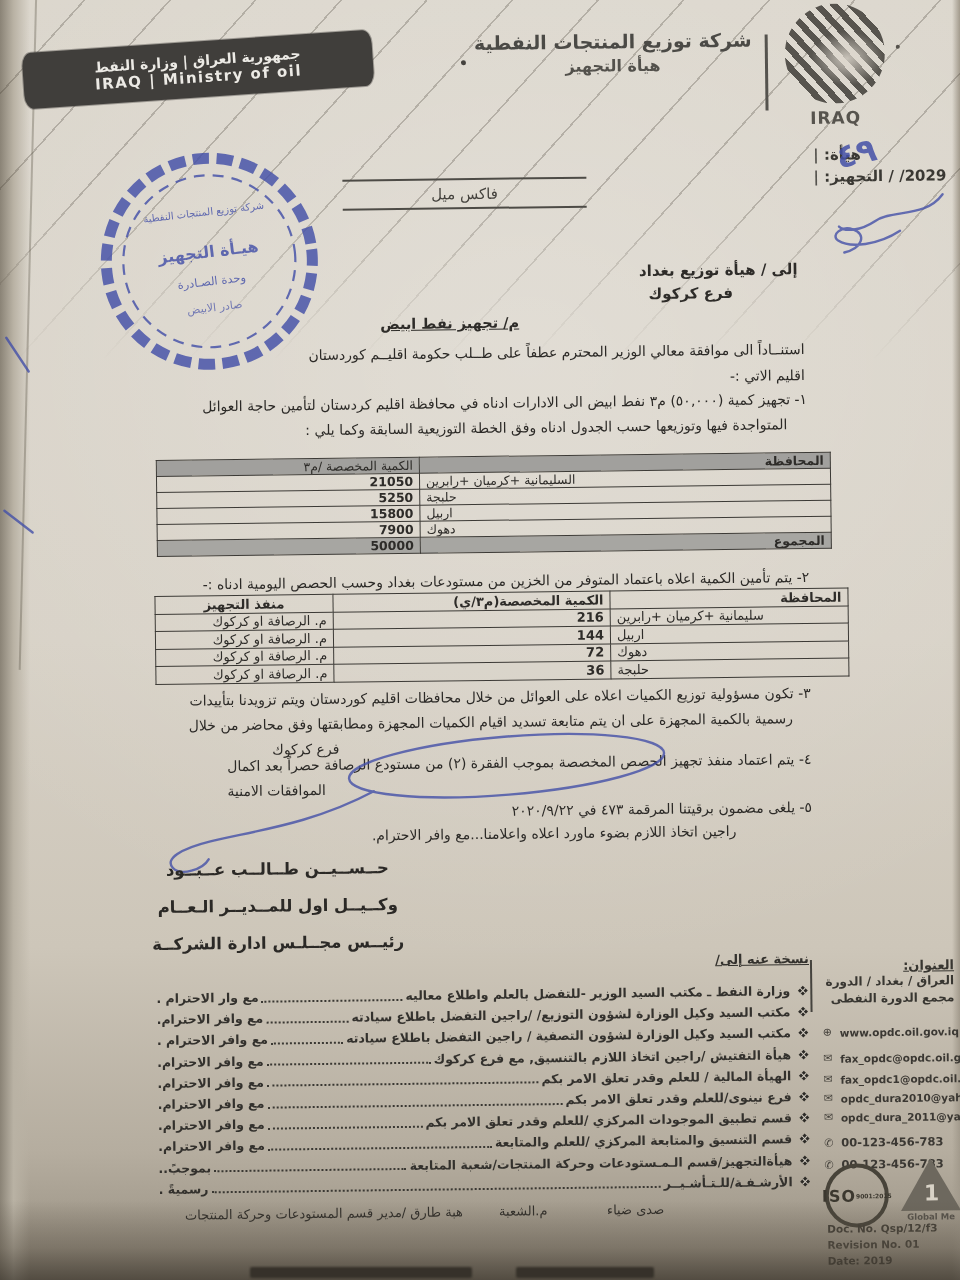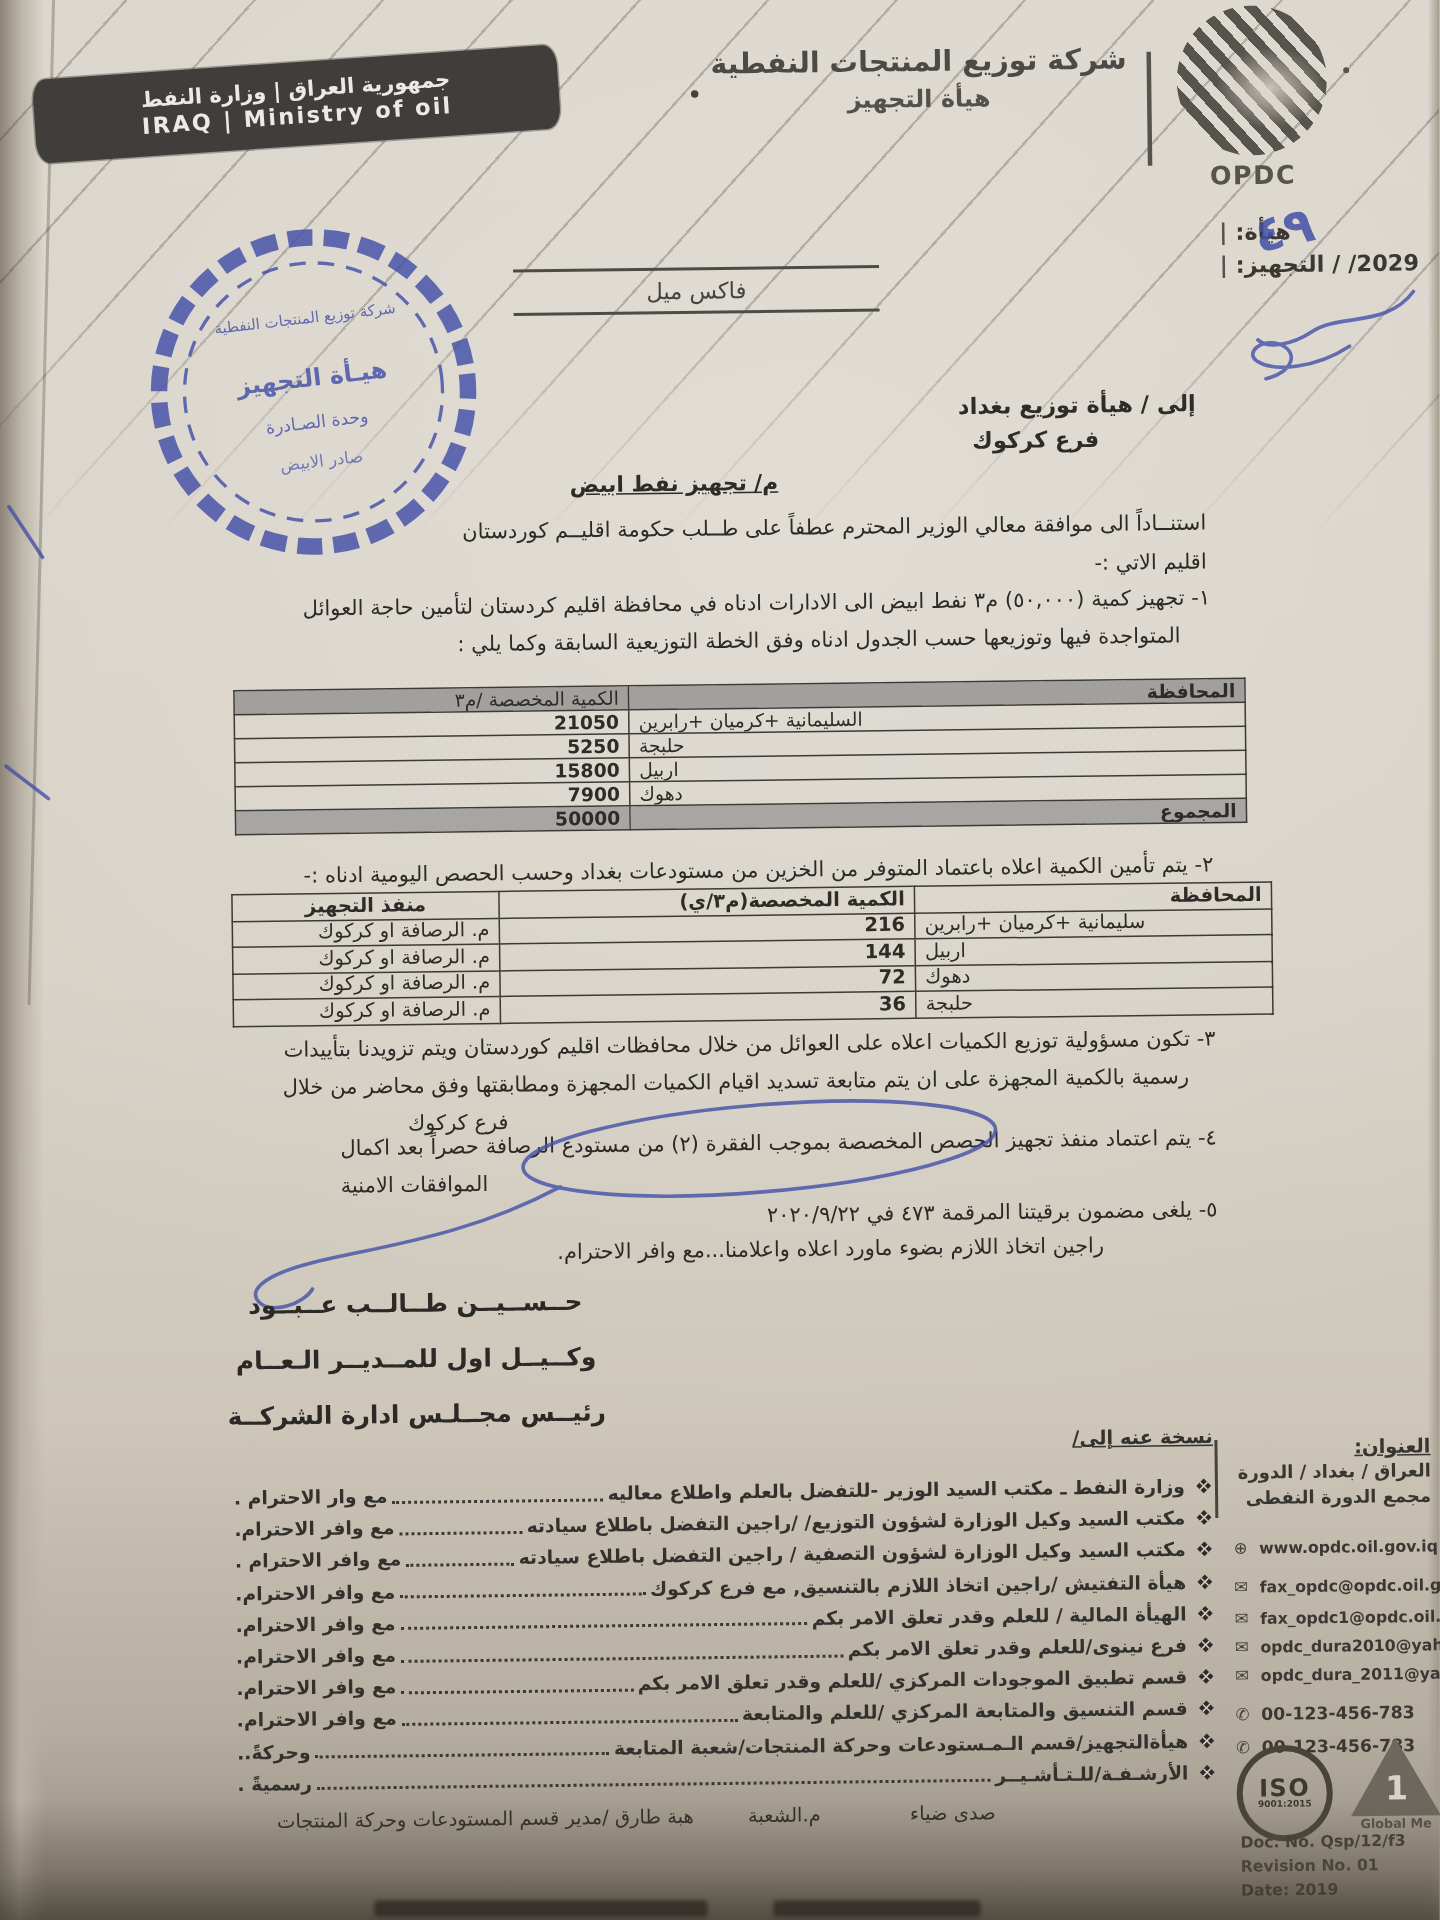--- a/index.html
+++ b/index.html
@@ -104,21 +104,21 @@
   .addr-vline{left:806px;top:964px;width:2px;height:52px;background:#45433e;}
   .addr{right:10px;top:963px;text-align:right;color:#383631;}
   .addr .lbl{font-size:13px;font-weight:bold;text-decoration:underline;}
   .addr .ln{font-size:12px;font-weight:bold;line-height:17px;}
   .side{left:818px;direction:ltr;text-align:left;color:#3b3833;display:flex;align-items:center;gap:5px;white-space:nowrap;}
   .side .ic{font-size:11px;flex:0 0 12px;color:#45423c;}
   .side .tx{font-size:10.5px;font-weight:bold;}
   .web{top:1030px;} .em1{top:1056px;} .em2{top:1077px;} .em3{top:1096px;} .em4{top:1115px;}
   .ph1{top:1140px;} .ph2{top:1162px;}
   .iso{left:818px;top:1168px;width:56px;height:56px;border:4px solid #474339;border-radius:50%;
-    display:flex;flex-direction:column;align-items:center;justify-content:center;color:#3c382f;direction:ltr;}
+    display:flex;flex-direction:row;align-items:center;justify-content:center;color:#3c382f;direction:ltr;}
   .iso .big{font-size:16px;font-weight:bold;letter-spacing:1px;line-height:15px;}
   .iso .sm{font-size:6px;font-weight:bold;}
   .tri-wrap{left:890px;top:1164px;width:68px;direction:ltr;text-align:center;}
   .tri{width:0;height:0;border-left:30px solid transparent;border-right:30px solid transparent;
     border-bottom:52px solid #6d685e;margin:0 auto;position:relative;}
   .tri .one{position:absolute;left:-7px;top:22px;color:#d8d2c6;font-size:22px;font-weight:bold;}
   .tri-cap{font-size:8.5px;font-weight:bold;color:#55514a;margin-top:1px;}
   .docmeta{left:820px;direction:ltr;text-align:left;font-size:10.5px;font-weight:bold;color:#403c34;}
   .dm1{top:1227px;} .dm2{top:1243px;} .dm3{top:1259px;}
   
@@ -140,21 +140,21 @@
     <div class="abs black-box">
       <div class="ar">جمهورية العراق | وزارة النفط</div>
       <div class="en">IRAQ  |  Ministry of oil</div>
     </div>
     <div class="abs company">
       <div class="l1">شركة توزيع المنتجات النفطية</div>
       <div class="l2">هيأة التجهيز</div>
     </div>
     <div class="abs hdr-divider"></div>
     <div class="abs logo-circle"></div>
-    <div class="abs logo-text">OPDC</div>
+    <div class="abs logo-text">IRAQ</div>
     <div class="abs hdr-dot"></div>
     <div class="abs hdr-dot2"></div>
 
     <div class="abs serial">
       <div class="row"><span>هيأة:</span> <span style="color:#55534e">|</span></div>
       <div class="row"><span dir="ltr">/    /2029</span> <span>التجهيز:</span> <span style="color:#55534e">|</span></div>
     </div>
     <div class="abs hand-num">٤٩</div>
 
     <div class="abs fax-wrap">
@@ -316,21 +316,21 @@
       <div class="cc-row">
           <span class="cc-bullet"></span>
           <span class="cc-text">قسم التنسيق والمتابعة المركزي /للعلم والمتابعة</span>
           <span class="cc-dots"></span>
           <span class="cc-tail">مع وافر الاحترام.</span>
         </div>
       <div class="cc-row">
           <span class="cc-bullet"></span>
           <span class="cc-text">هيأةالتجهيز/قسم الـمـستودعات وحركة المنتجات/شعبة المتابعة</span>
           <span class="cc-dots"></span>
-          <span class="cc-tail">وحركةً..</span>
+          <span class="cc-tail">بموجبً..</span>
         </div>
       <div class="cc-row">
           <span class="cc-bullet"></span>
           <span class="cc-text">الأرشـفـة/للـتـأشـيــر</span>
           <span class="cc-dots"></span>
           <span class="cc-tail">رسميةً .</span>
         </div>
     </div>
 
     <div class="abs fname fn1">صدى ضياء</div>

